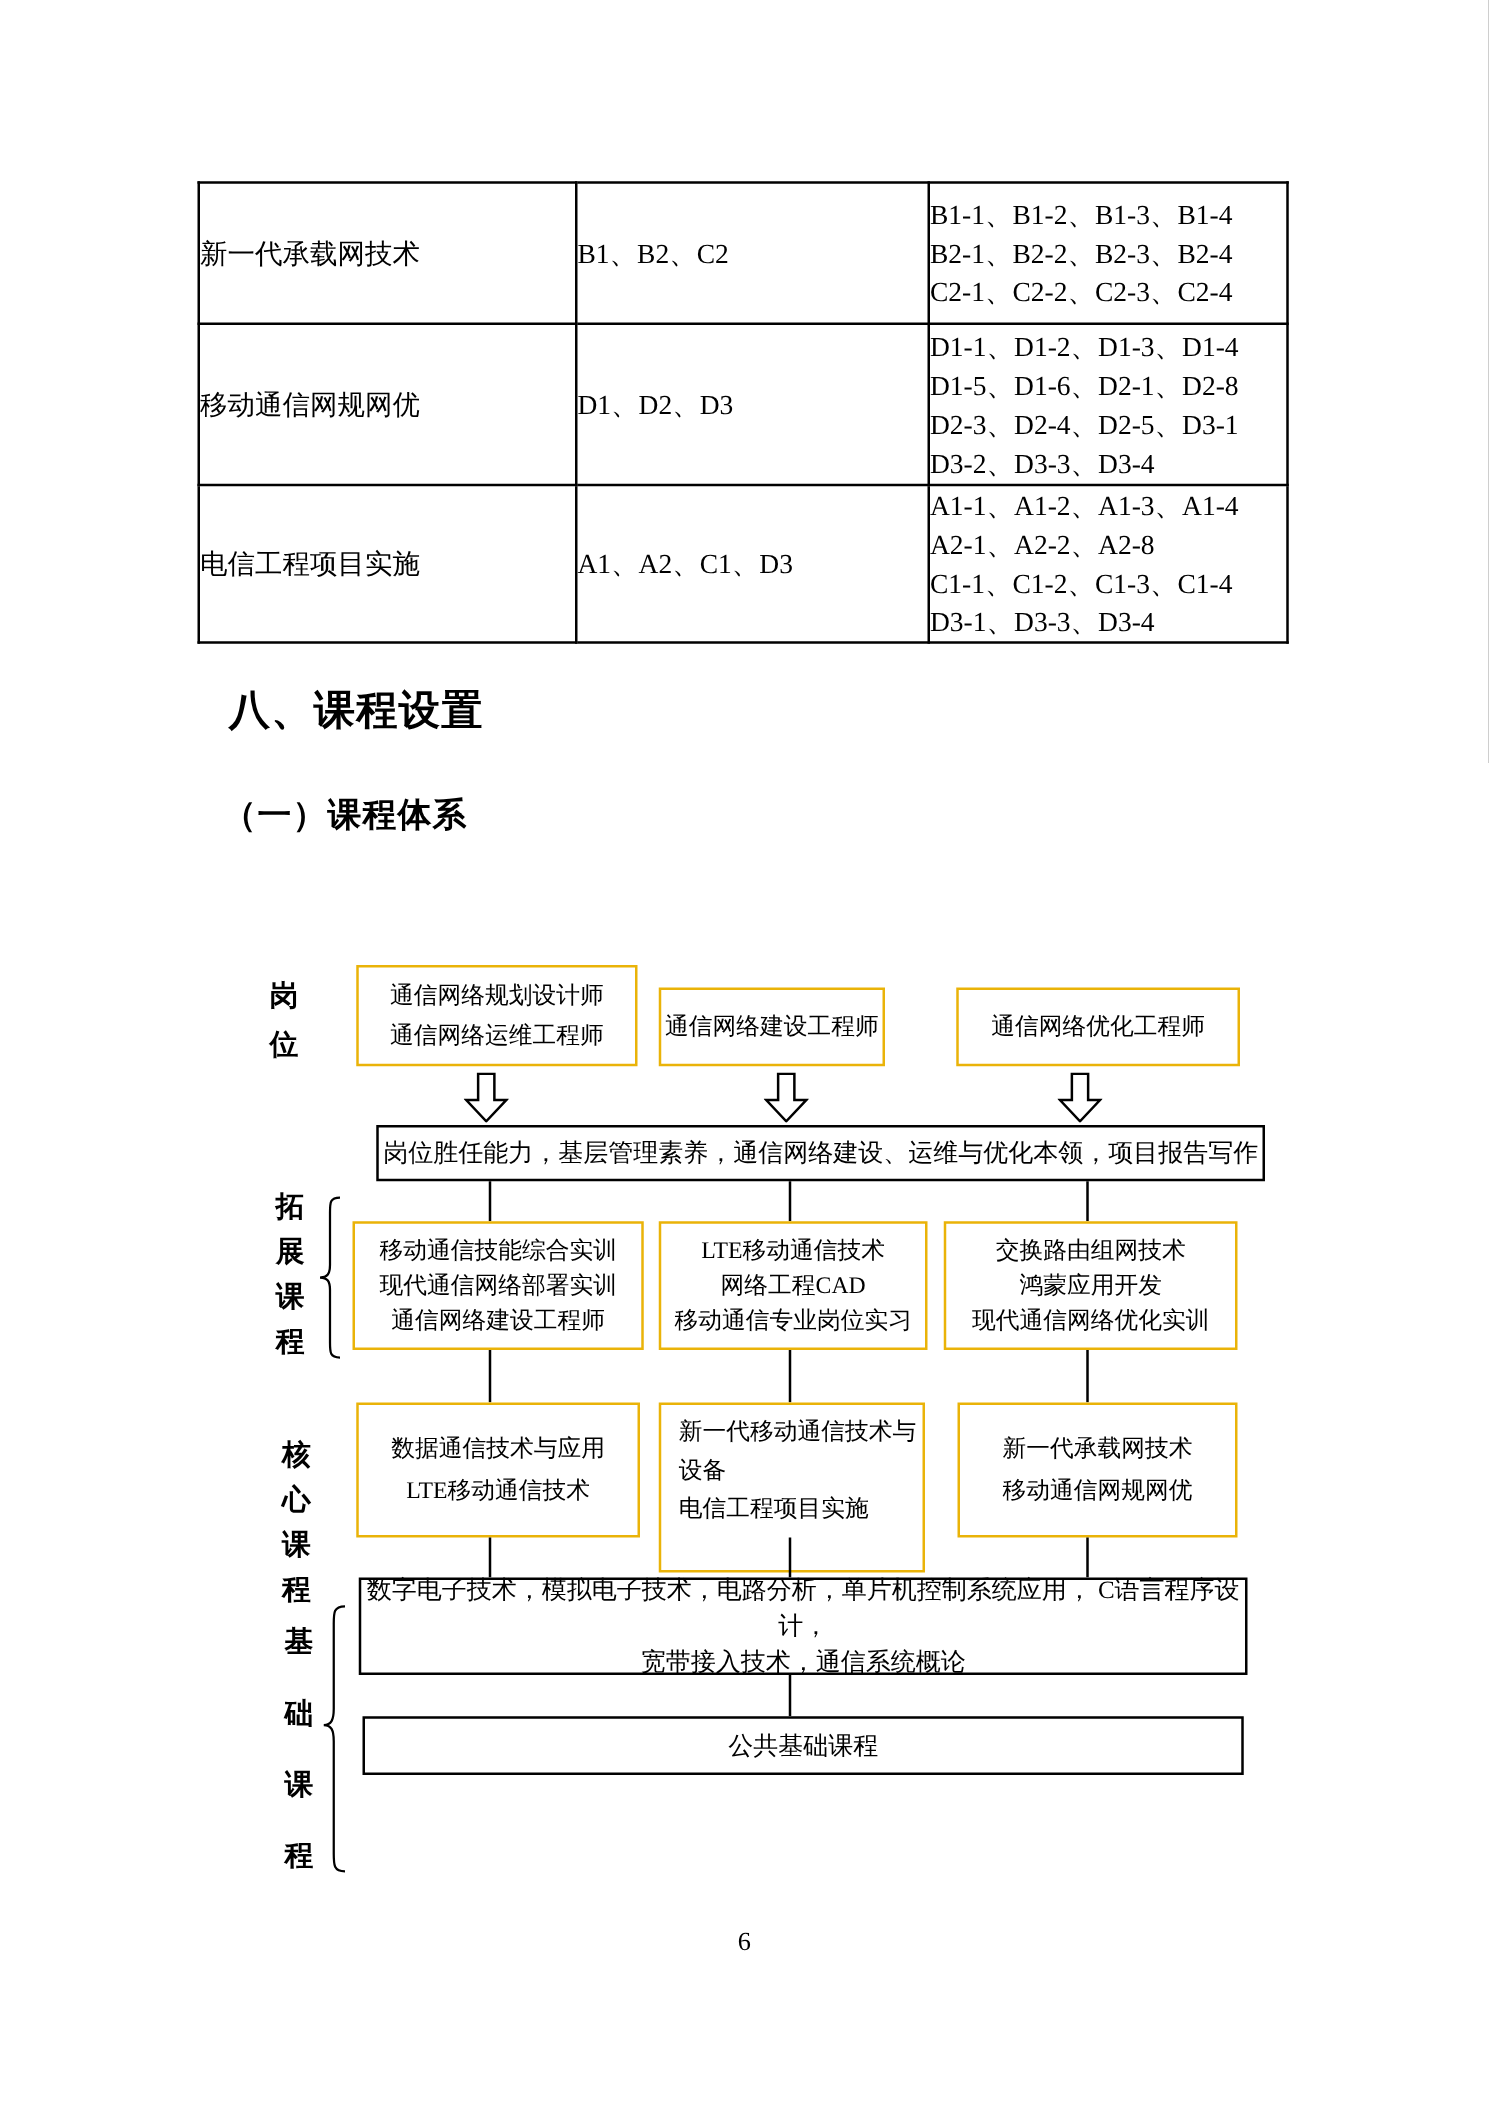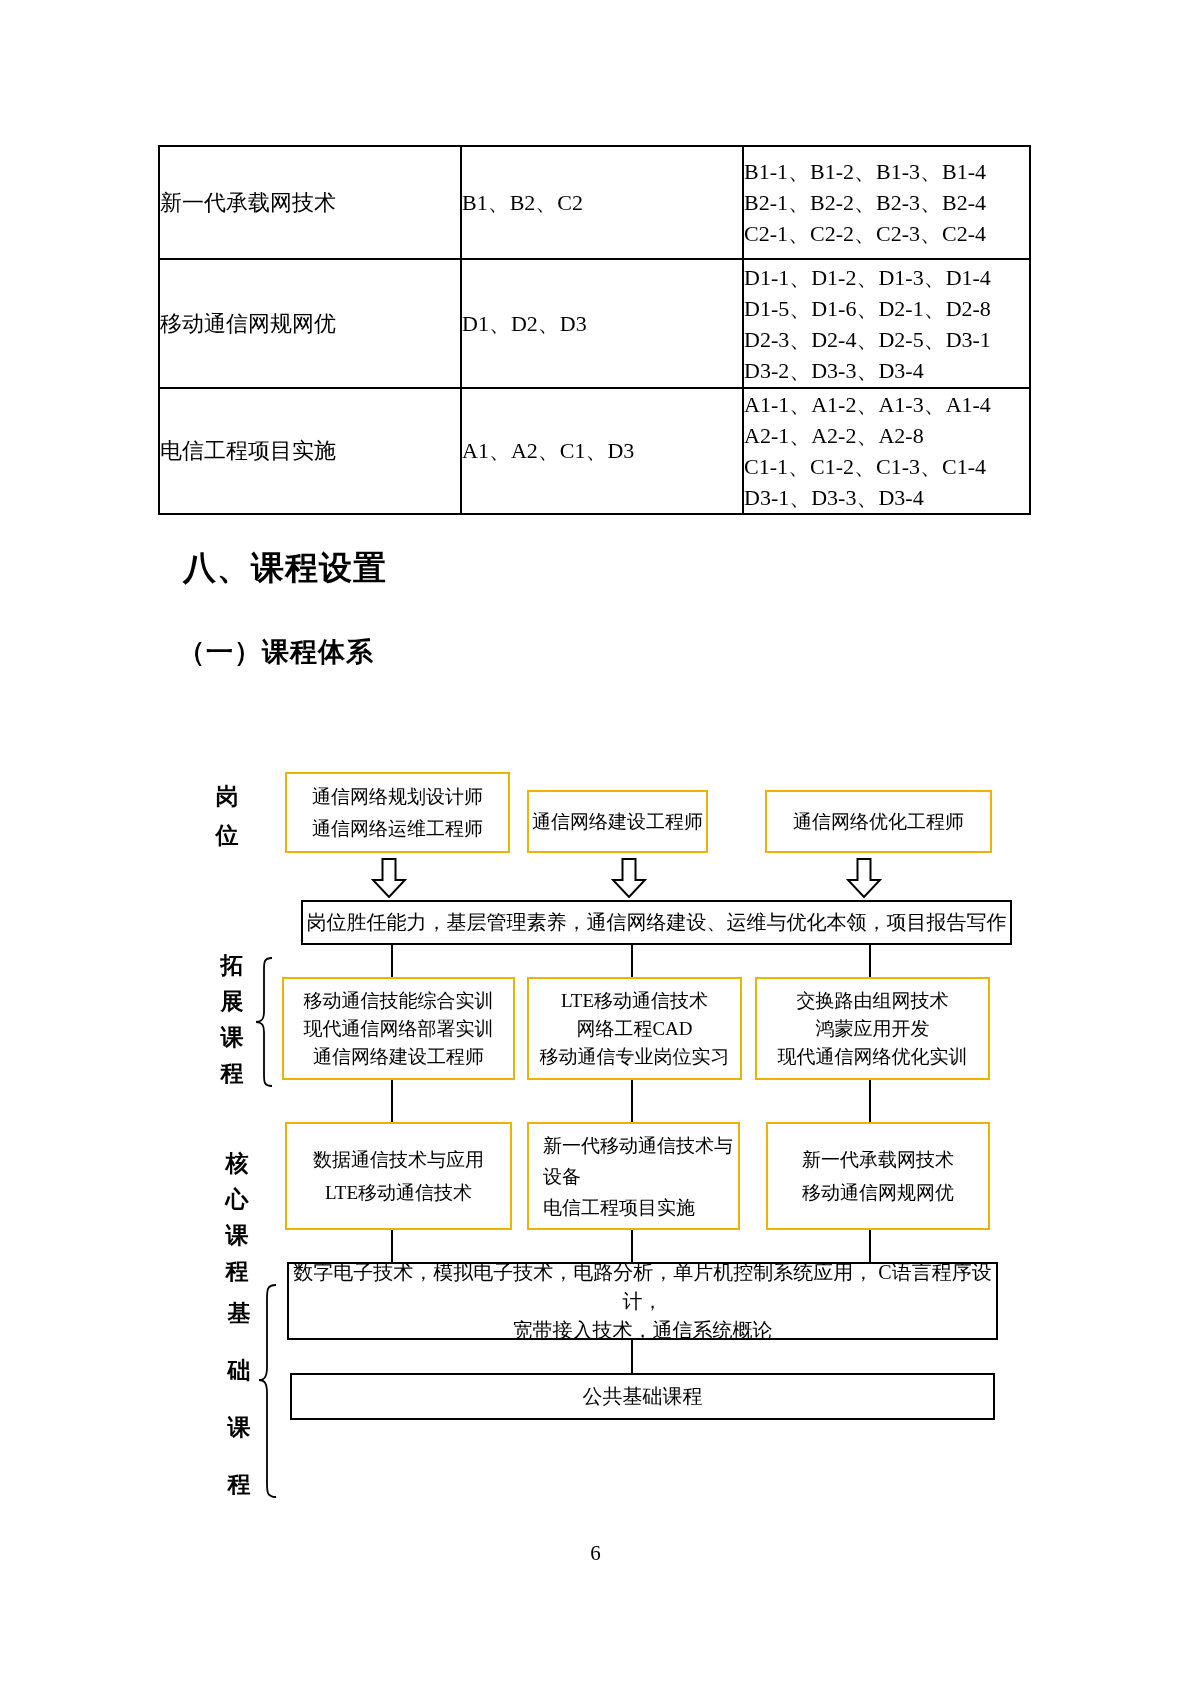--- a/index.html
+++ b/index.html
@@ -176,21 +176,21 @@
   <div class="vline" style="left:391px;top:1080px;height:42px"></div>
   <div class="vline" style="left:631px;top:1080px;height:42px"></div>
   <div class="vline" style="left:869px;top:1080px;height:42px"></div>
 
   <div class="dbox lh33" style="left:285px;top:1122px;width:227px;height:108px">
     <div>
         <div>数据通信技术与应用</div>
         <div>LTE移动通信技术</div>
       </div>
   </div>
-  <div class="dbox leftalign" style="left:527px;top:1122px;width:213px;height:108px">
+  <div class="dbox leftalign" style="left:527px;top:1122px;width:213px;height:136px">
     <div>
         <div>新一代移动通信技术与</div>
         <div>设备</div>
         <div>电信工程项目实施</div>
       </div>
   </div>
   <div class="dbox lh33" style="left:766px;top:1122px;width:224px;height:108px">
     <div>
         <div>新一代承载网技术</div>
         <div>移动通信网规网优</div>

